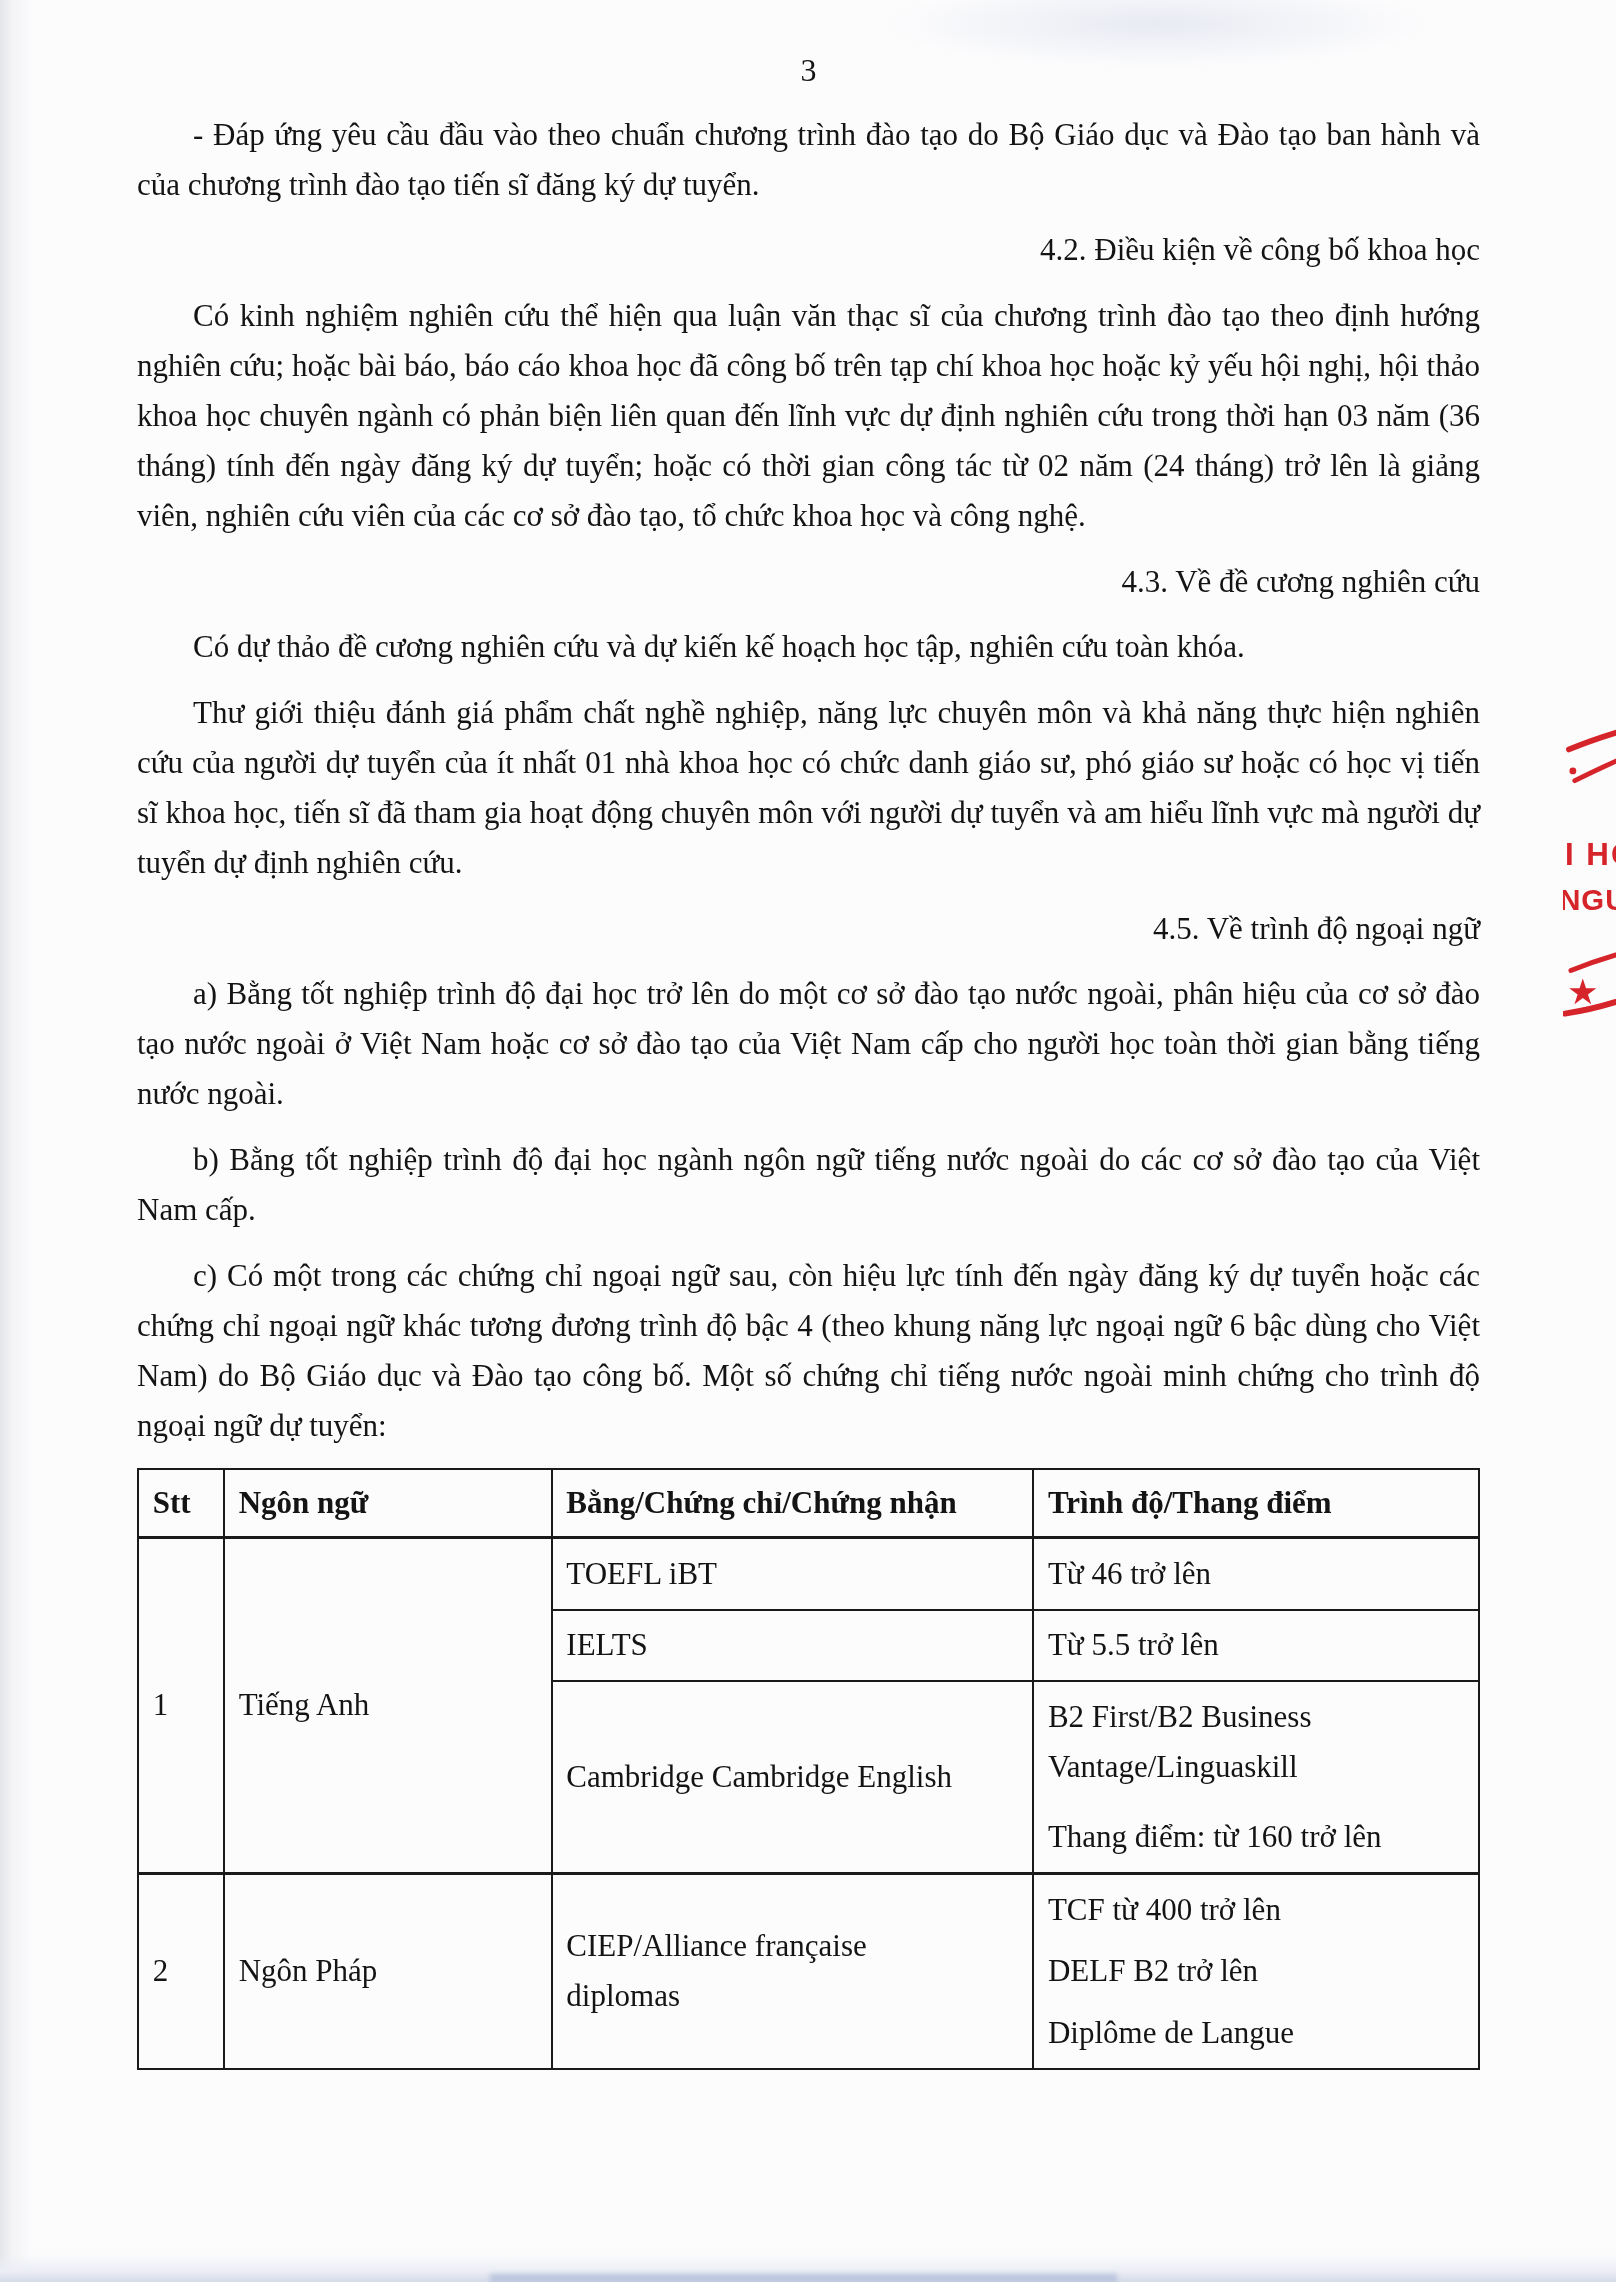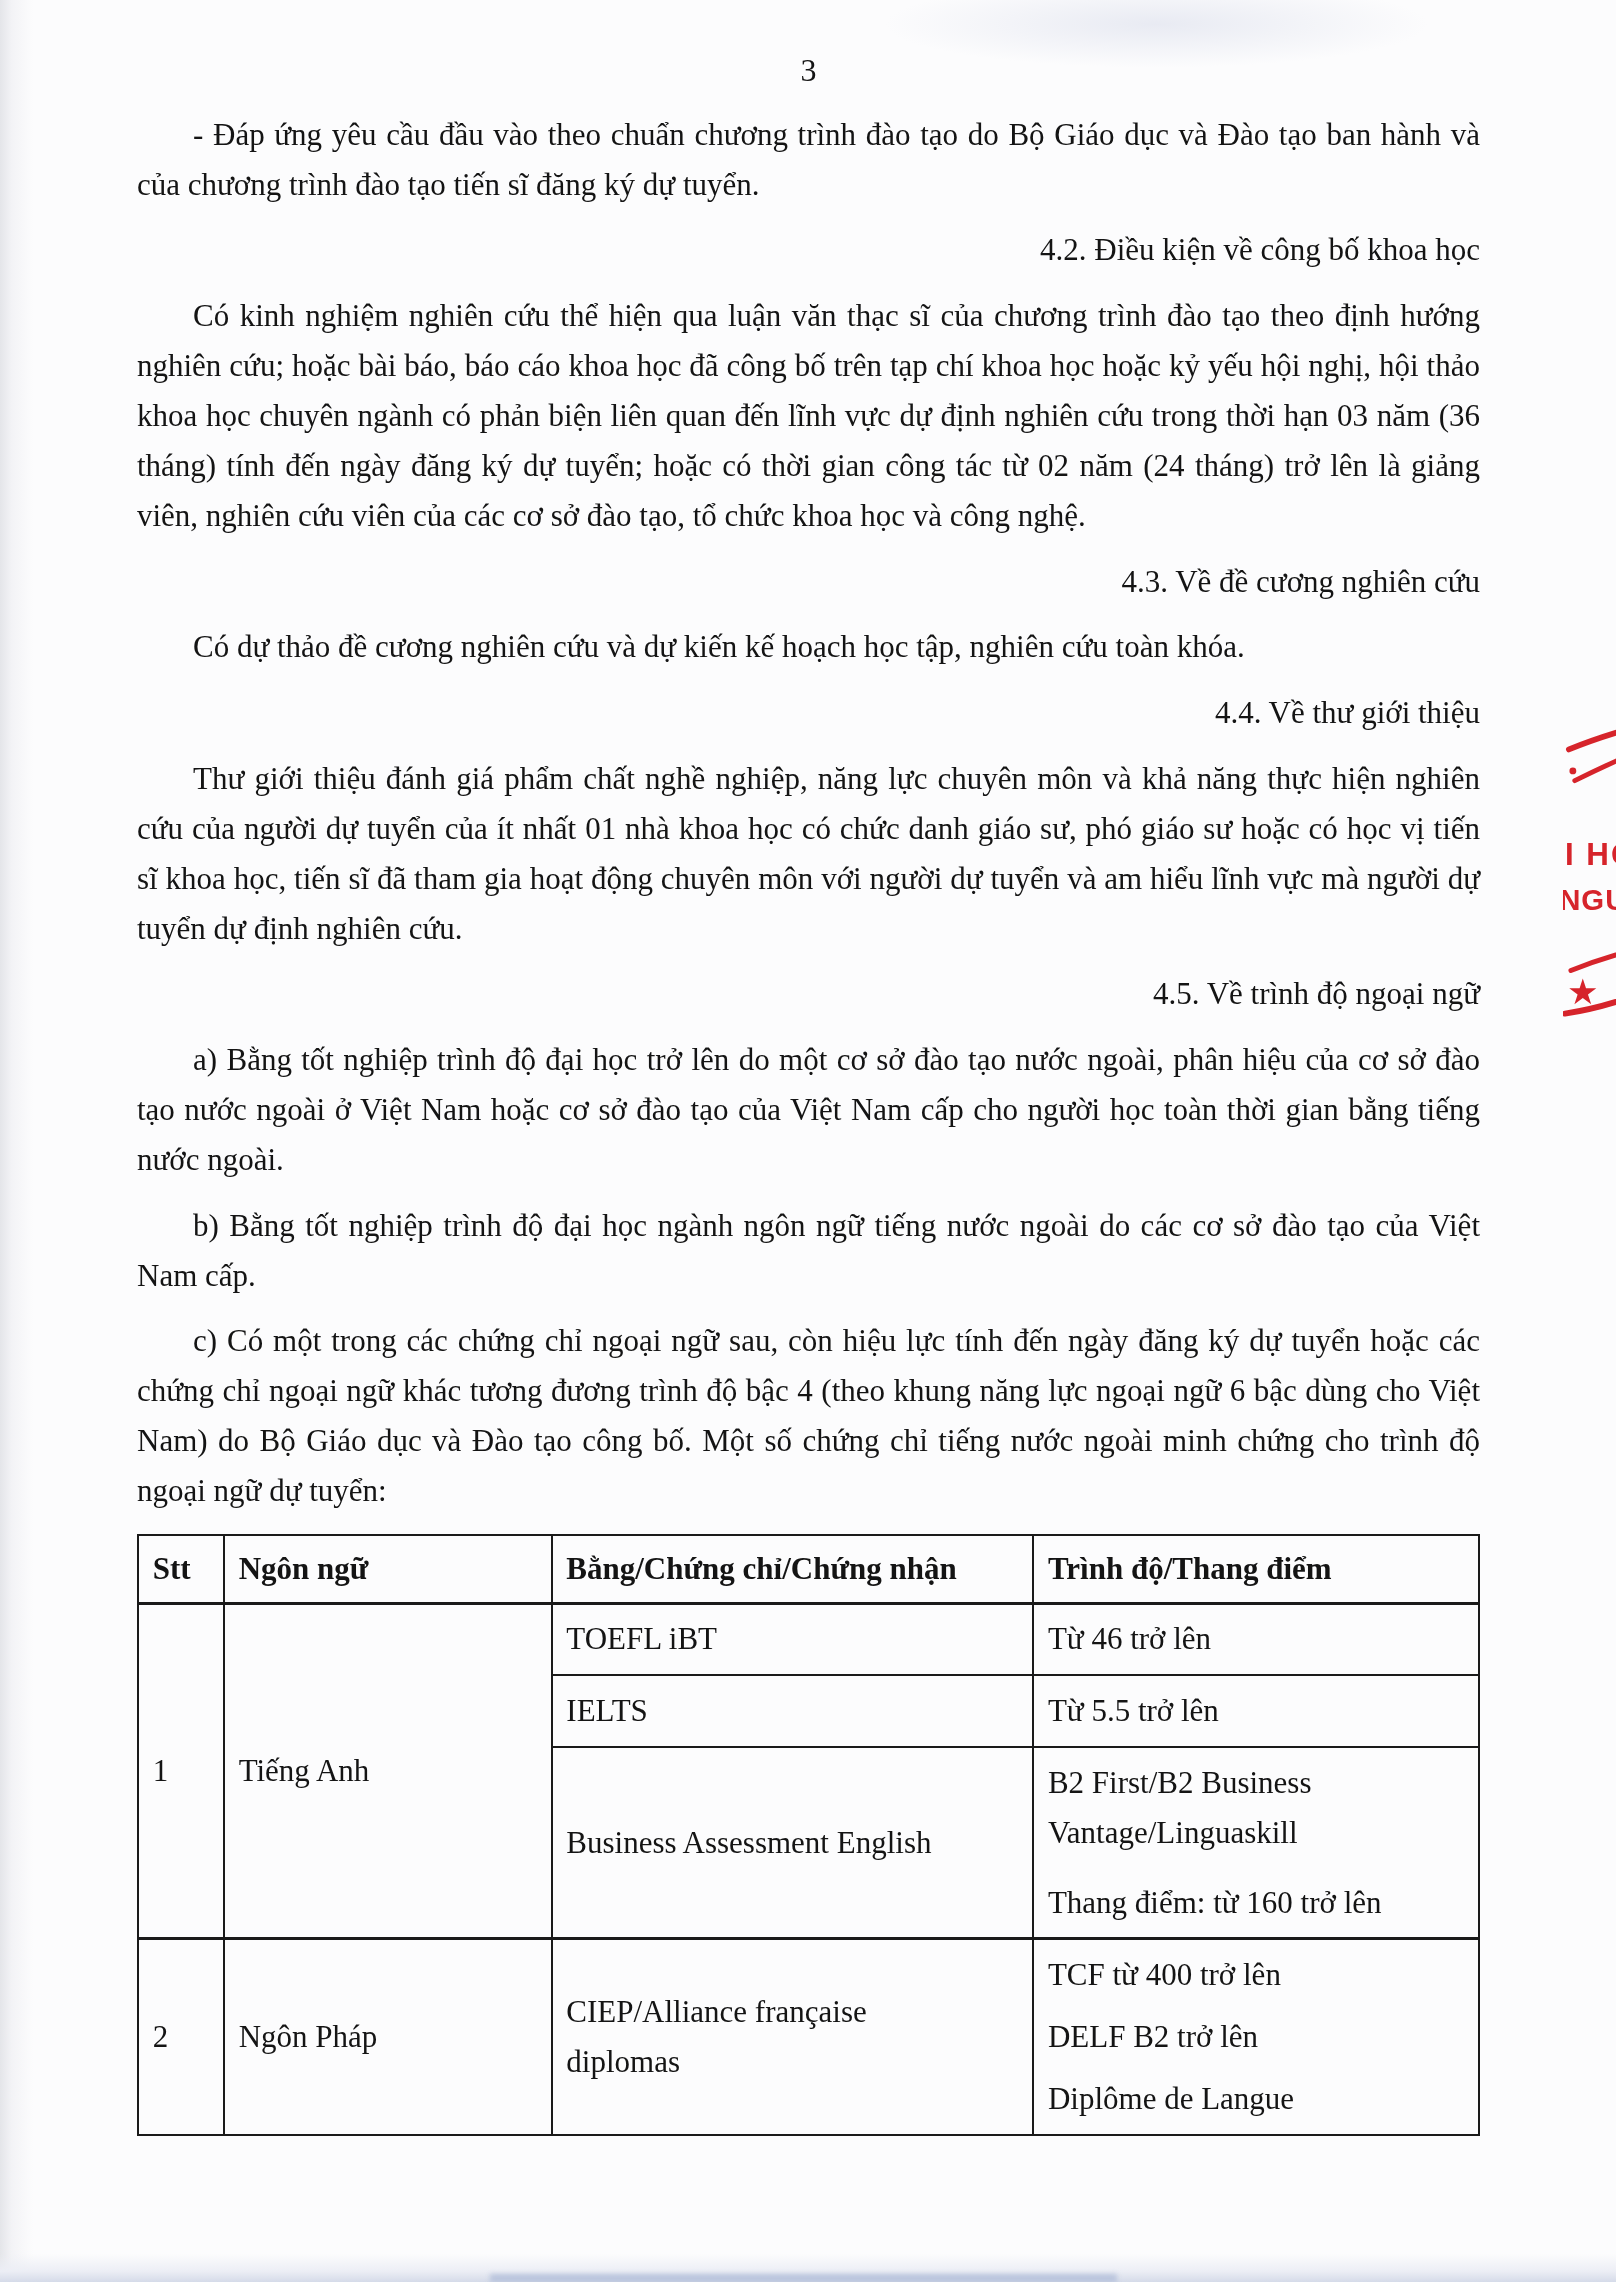--- a/index.html
+++ b/index.html
@@ -97,21 +97,20 @@
     <div class="page-number">3</div>
 
     <p class="para indent">- Đáp ứng yêu cầu đầu vào theo chuẩn chương trình đào tạo do Bộ Giáo dục và Đào tạo ban hành và của chương trình đào tạo tiến sĩ đăng ký dự tuyển.</p>
 
     <p class="heading">4.2. Điều kiện về công bố khoa học</p>
     <p class="para indent">Có kinh nghiệm nghiên cứu thể hiện qua luận văn thạc sĩ của chương trình đào tạo theo định hướng nghiên cứu; hoặc bài báo, báo cáo khoa học đã công bố trên tạp chí khoa học hoặc kỷ yếu hội nghị, hội thảo khoa học chuyên ngành có phản biện liên quan đến lĩnh vực dự định nghiên cứu trong thời hạn 03 năm (36 tháng) tính đến ngày đăng ký dự tuyển; hoặc có thời gian công tác từ 02 năm (24 tháng) trở lên là giảng viên, nghiên cứu viên của các cơ sở đào tạo, tổ chức khoa học và công nghệ.</p>
 
     <p class="heading">4.3. Về đề cương nghiên cứu</p>
     <p class="para indent">Có dự thảo đề cương nghiên cứu và dự kiến kế hoạch học tập, nghiên cứu toàn khóa.</p>
 
-    <p class="heading">4.4. Về thư giới thiệu</p>
     <p class="para indent">Thư giới thiệu đánh giá phẩm chất nghề nghiệp, năng lực chuyên môn và khả năng thực hiện nghiên cứu của người dự tuyển của ít nhất 01 nhà khoa học có chức danh giáo sư, phó giáo sư hoặc có học vị tiến sĩ khoa học, tiến sĩ đã tham gia hoạt động chuyên môn với người dự tuyển và am hiểu lĩnh vực mà người dự tuyển dự định nghiên cứu.</p>
 
     <p class="heading">4.5. Về trình độ ngoại ngữ</p>
     <p class="para indent">a) Bằng tốt nghiệp trình độ đại học trở lên do một cơ sở đào tạo nước ngoài, phân hiệu của cơ sở đào tạo nước ngoài ở Việt Nam hoặc cơ sở đào tạo của Việt Nam cấp cho người học toàn thời gian bằng tiếng nước ngoài.</p>
     <p class="para indent">b) Bằng tốt nghiệp trình độ đại học ngành ngôn ngữ tiếng nước ngoài do các cơ sở đào tạo của Việt Nam cấp.</p>
     <p class="para indent">c) Có một trong các chứng chỉ ngoại ngữ sau, còn hiệu lực tính đến ngày đăng ký dự tuyển hoặc các chứng chỉ ngoại ngữ khác tương đương trình độ bậc 4 (theo khung năng lực ngoại ngữ 6 bậc dùng cho Việt Nam) do Bộ Giáo dục và Đào tạo công bố. Một số chứng chỉ tiếng nước ngoài minh chứng cho trình độ ngoại ngữ dự tuyển:</p>
 
     <table class="cert-table">
       <colgroup>
         <col class="c1">
@@ -132,21 +131,21 @@
           <td rowspan="3" class="cell-mid">1</td>
           <td rowspan="3" class="cell-mid">Tiếng Anh</td>
           <td>TOEFL iBT</td>
           <td>Từ 46 trở lên</td>
         </tr>
         <tr>
           <td>IELTS</td>
           <td>Từ 5.5 trở lên</td>
         </tr>
         <tr>
-          <td class="tall">Business Assessment English</td>
+          <td class="tall">Cambridge Cambridge English</td>
           <td class="tall">
             <div class="lvl">B2 First/B2 Business Vantage/Linguaskill</div>
             <div class="lvl lvl-gap">Thang điểm: từ 160 trở lên</div>
           </td>
         </tr>
         <tr class="group-sep">
           <td class="cell-mid">2</td>
           <td class="cell-mid">Ngôn Pháp</td>
           <td class="tall">
             <div class="wrap-narrow">CIEP/Alliance française diplomas</div>

